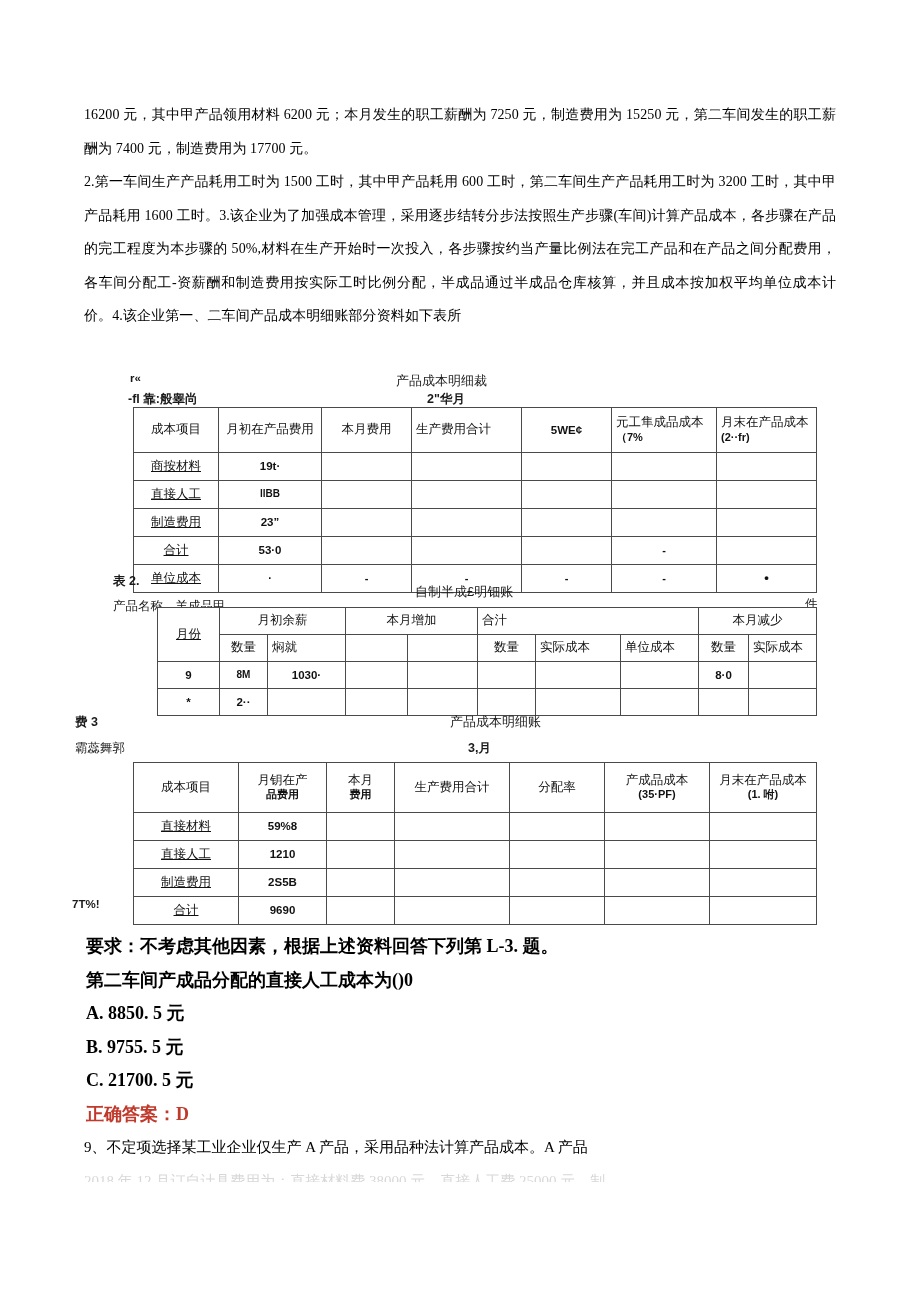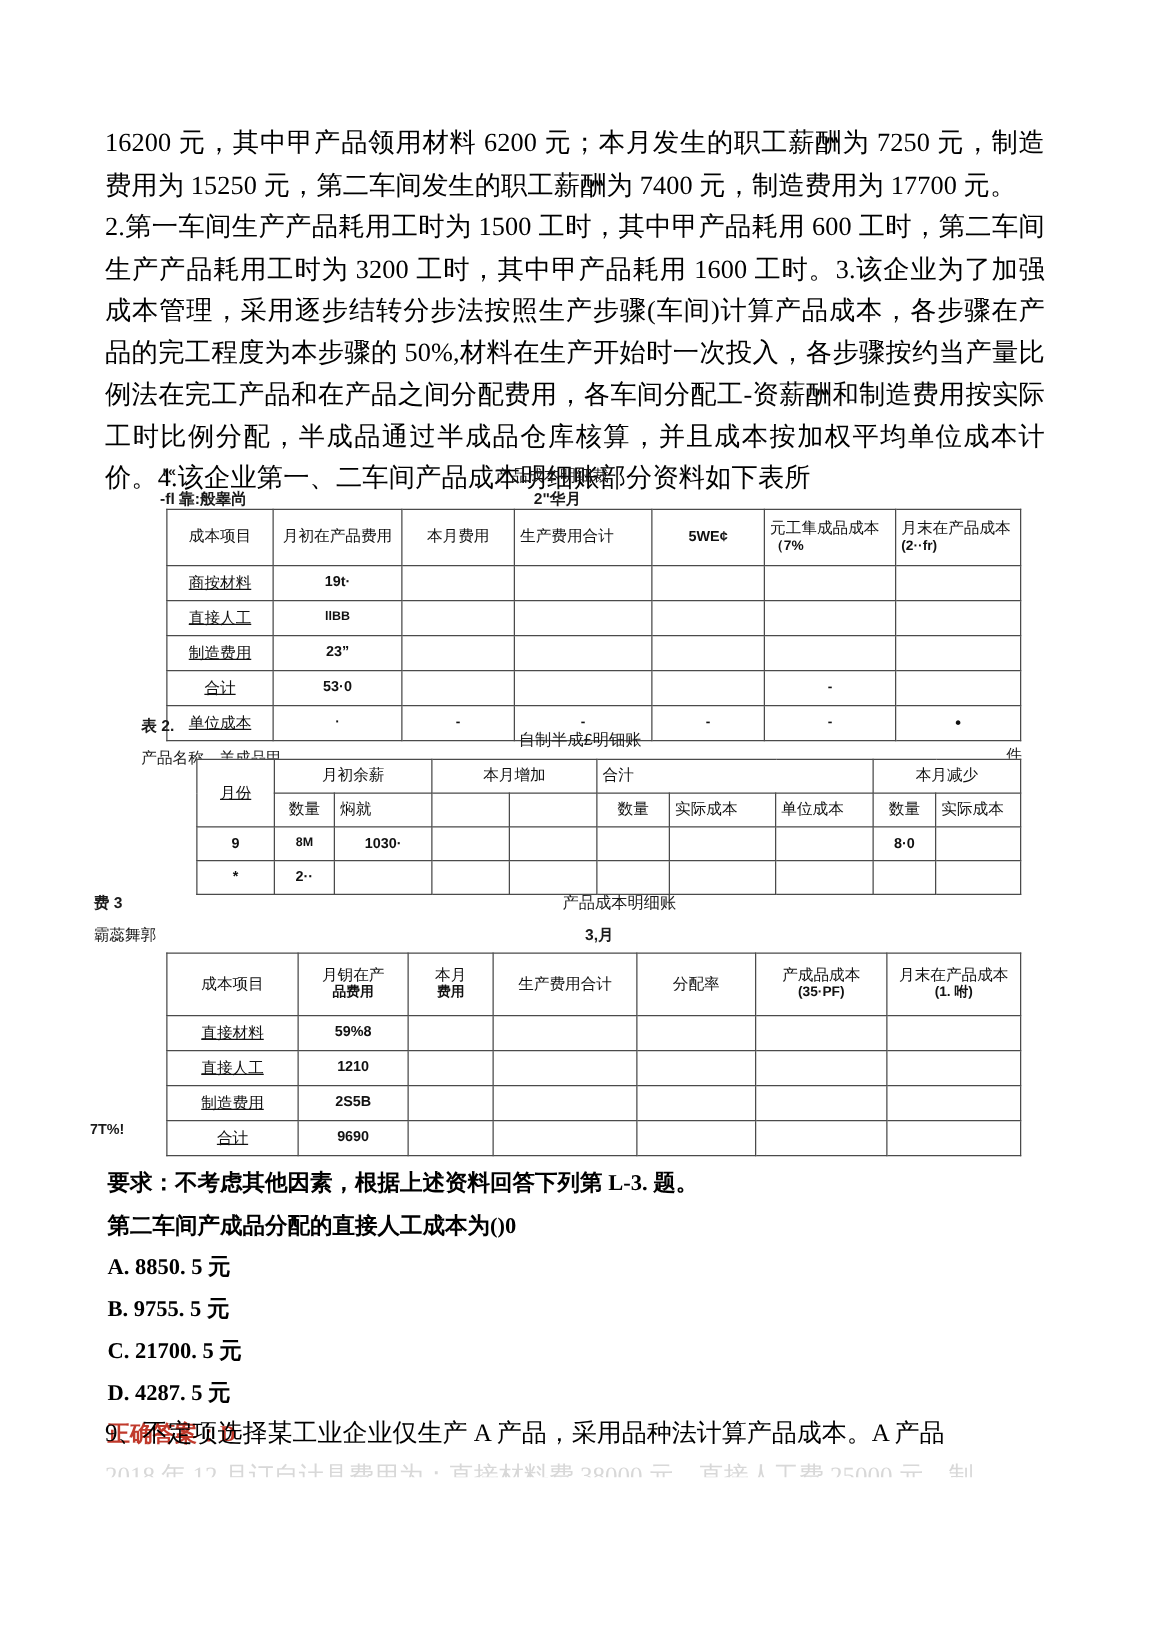--- a/index.html
+++ b/index.html
@@ -22,21 +22,21 @@
     width: 920px;
     height: 1301px;
   }
 
   
   .prose {
     position: absolute;
     left: 84px;
     top: 98px;
     width: 752px;
-    font-size: 21px;
+    font-size: 14px;
     line-height: 33.5px;
     text-align: justify;
     text-justify: inter-ideograph;
     letter-spacing: 0.1px;
   }
   .prose p {
     margin: 0;
     text-indent: 0;
   }
 
@@ -113,21 +113,21 @@
     line-height: 33.5px;
     font-weight: bold;
   }
   .qa div { margin: 0; white-space: nowrap; }
   .answer { color: #c0392b; }
 
   .tail {
     position: absolute;
     left: 84px;
     width: 760px;
-    font-size: 20px;
+    font-size: 15px;
     line-height: 33.5px;
     overflow: hidden;
   }
   .tail .clipped {
     height: 17px;
     overflow: hidden;
     color: #d8d8d8;
   }
 </style>
 </head>
@@ -385,21 +385,20 @@
       </tr>
     </tbody>
   </table>
 
   <div class="qa" style="top:930px;">
     <div>要求：不考虑其他因素，根据上述资料回答下列第 L-3. 题。</div>
     <div>第二车间产成品分配的直接人工成本为()0</div>
     <div>A. 8850. 5 元</div>
     <div>B. 9755. 5 元</div>
     <div>C. 21700. 5 元</div>
-    <div>D. 4287. 5 元</div>
     <div class="answer">正确答案：D</div>
   </div>
 
   <div class="tail" style="top:1131px;">
     <div>9、不定项选择某工业企业仅生产 A 产品，采用品种法计算产品成本。A 产品</div>
     <div class="clipped">2018 年 12 月订自计具费用为：直接材料费 38000 元，直接人工费 25000 元，制</div>
   </div>
 
 </div>
 

